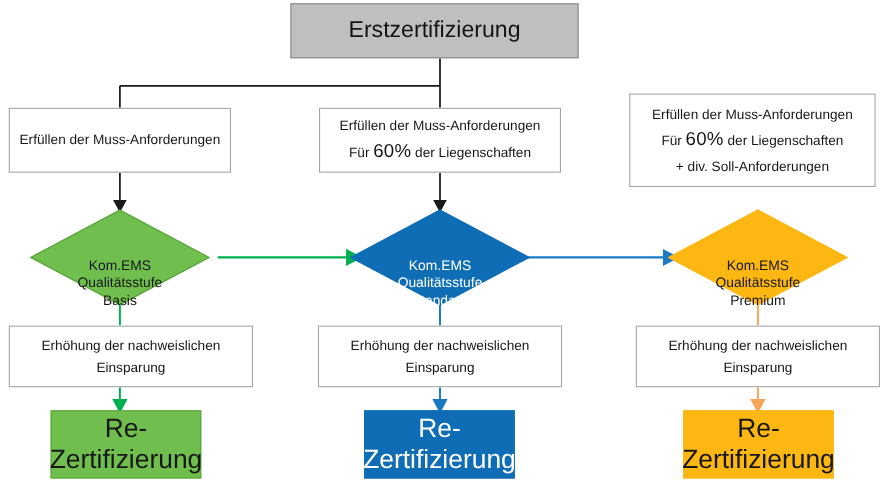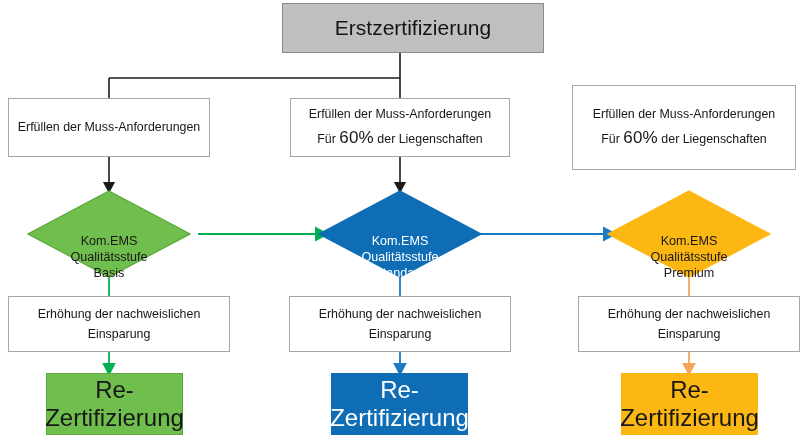--- a/index.html
+++ b/index.html
@@ -104,36 +104,37 @@
 
     <path d="M109,277 L109,296" stroke="#00b050" stroke-width="1.8" fill="none"></path>
     <path d="M400,277 L400,296" stroke="#1a7bc4" stroke-width="1.8" fill="none"></path>
     <path d="M689,277 L689,296" stroke="#f5a55a" stroke-width="1.8" fill="none"></path>
 
     <path d="M109,352 L109,372" stroke="#00b050" stroke-width="1.8" fill="none" marker-end="url(#ahGreen)"></path>
     <path d="M400,352 L400,372" stroke="#1a7bc4" stroke-width="1.8" fill="none" marker-end="url(#ahBlue)"></path>
     <path d="M689,352 L689,372" stroke="#f5a55a" stroke-width="1.8" fill="none" marker-end="url(#ahOrange)"></path>
   </svg>
 
-  <div class="node header-box" style="left:282px;top:3px;width:262px;height:50px;">
+  <div class="node header-box" style="left:264px;top:3px;width:262px;height:50px;">
     <span>Erstzertifizierung</span>
   </div>
 
   <div class="node plain-box" style="left:8px;top:98px;width:202px;height:59px;">
     <span class="ln">Erfüllen der Muss-Anforderungen</span>
   </div>
 
   <div class="node plain-box" style="left:290px;top:98px;width:220px;height:59px;">
     <span class="ln">Erfüllen der Muss-Anforderungen</span>
     <span class="ln"><span>Für </span><span class="pct">60%</span><span> der Liegenschaften</span></span>
   </div>
 
   <div class="node plain-box" style="left:572px;top:85px;width:224px;height:85px;">
     <span class="ln">Erfüllen der Muss-Anforderungen</span>
     <span class="ln"><span>Für </span><span class="pct">60%</span><span> der Liegenschaften</span></span>
+    <span class="ln">+ div. Soll-Anforderungen</span>
   </div>
 
   <div class="diamond" style="left:27px;top:190px;width:164px;height:88px;color:#171717;">
     <svg class="shape" viewBox="0 0 164 88" preserveAspectRatio="none">
       <polygon points="82,1 163,44 82,87 1,44" fill="#70bf4e" stroke="#5aa83c" stroke-width="1.2"></polygon>
     </svg>
     <div class="dtxt">
       <span>Kom.EMS</span>
       <span>Qualitätsstufe</span>
       <span>Basis</span>

